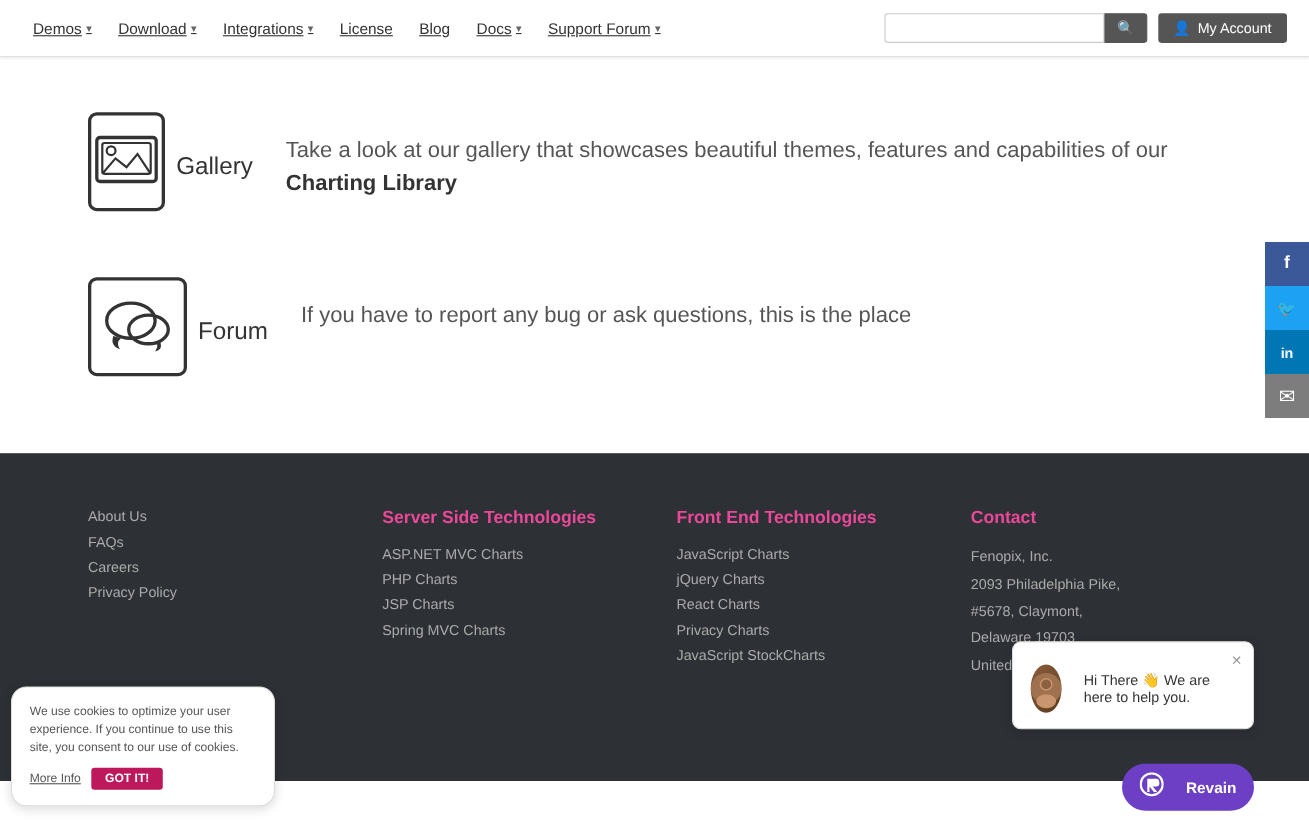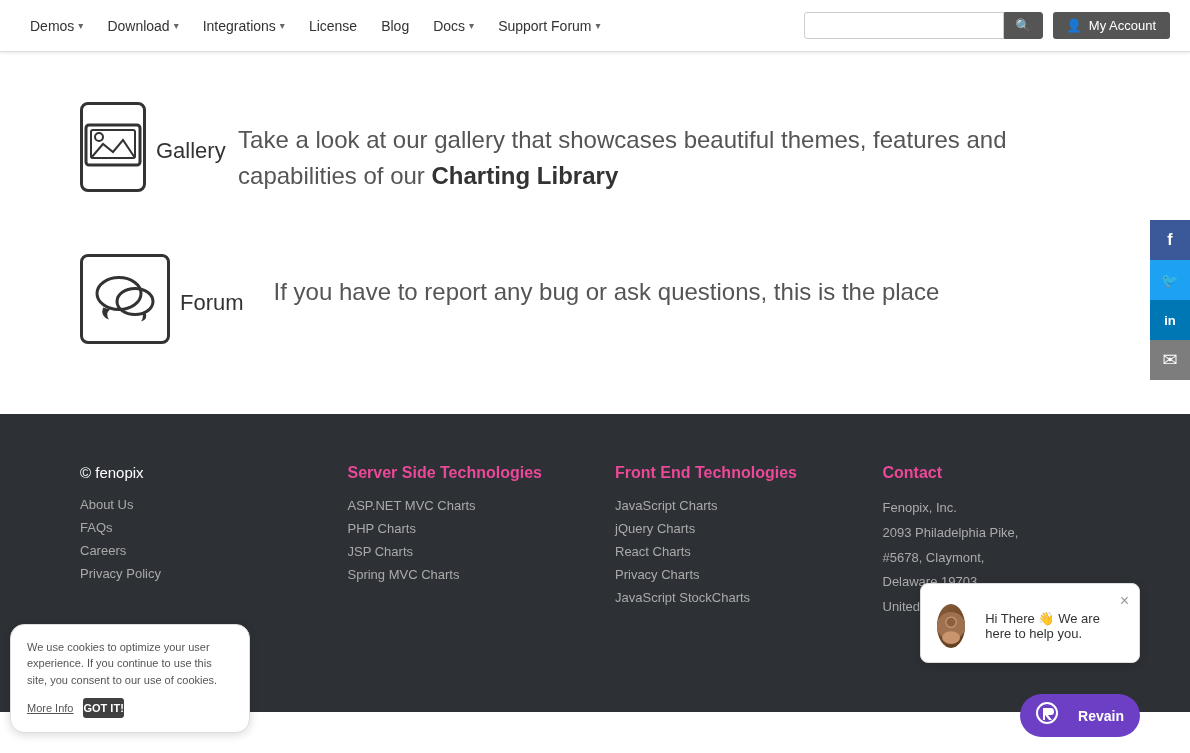--- a/index.html
+++ b/index.html
@@ -25,20 +25,21 @@
     }
     .nav-logo-svg {
       width: 50px;
       height: 40px;
     }
     .nav-links {
       display: flex;
       align-items: center;
       gap: 4px;
       flex: 1;
+      text-decoration: underline;
     }
     .nav-link {
       padding: 6px 10px;
       color: #333;
       text-decoration: none;
       font-size: 14px;
       cursor: pointer;
       display: flex;
       align-items: center;
       gap: 4px;
@@ -116,21 +117,21 @@
       width: 60px;
       height: 60px;
     }
     .feature-label {
       font-size: 22px;
       font-weight: 400;
       color: #333;
       margin-top: 8px;
     }
     .feature-text {
-      font-size: 24px;
+      font-size: 20px;
       color: #555;
       line-height: 1.5;
       padding-top: 20px;
     }
     .feature-text strong {
       font-weight: 600;
       color: #333;
     }
 
     
@@ -220,25 +221,25 @@
       align-items: center;
       gap: 10px;
     }
     .cookie-more-info {
       color: #555;
       text-decoration: underline;
       cursor: pointer;
       font-size: 11px;
     }
     .cookie-got-it {
-      background: #404040;
+      background: #be185d;
       color: #fff;
       border: none;
       border-radius: 3px;
-      padding: 4px 0;
+      padding: 4px 12px;
       cursor: pointer;
       font-size: 11px;
       font-weight: 600;
     }
 
     
     .chat-widget {
       position: fixed;
       bottom: 80px;
       right: 50px;
@@ -397,21 +398,20 @@
     </div>
     <div class="feature-text">If you have to report any bug or ask questions, this is the place</div>
   </div>
 
 </div>
 
 <footer>
   <div class="footer-grid">
 
     <div>
-      <div class="footer-col-title with-copy">© fenopix</div>
       <a class="footer-link">About Us</a>
       <a class="footer-link">FAQs</a>
       <a class="footer-link">Careers</a>
       <a class="footer-link">Privacy Policy</a>
     </div>
 
     <div>
       <div class="footer-col-title">Server Side Technologies</div>
       <a class="footer-link">ASP.NET MVC Charts</a>
       <a class="footer-link">PHP Charts</a>

